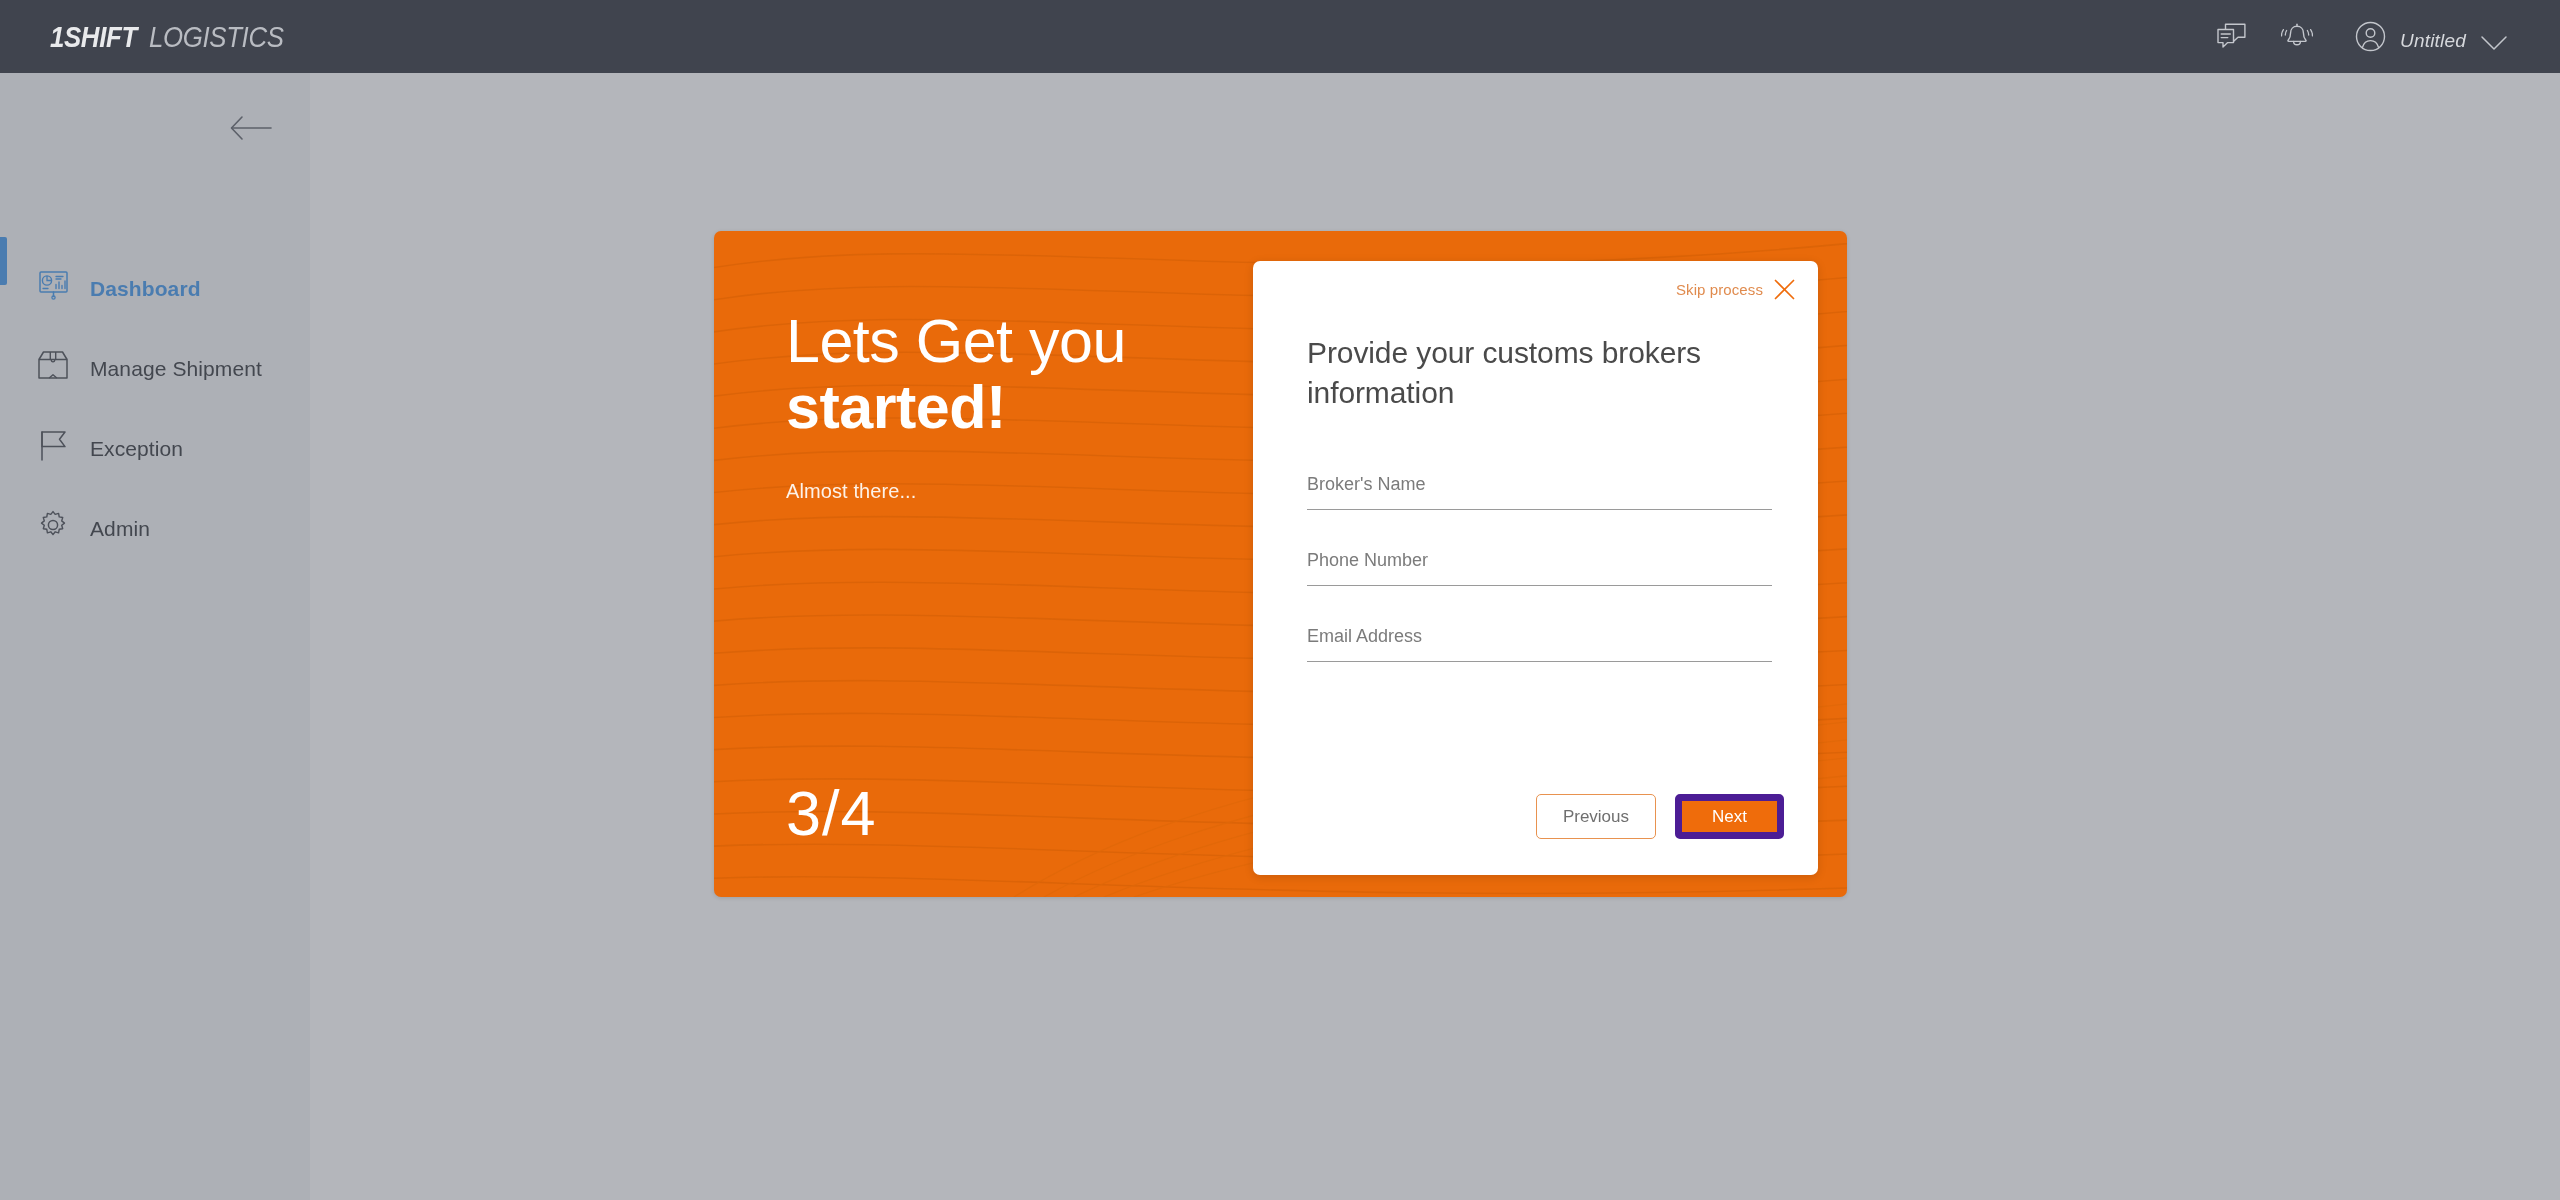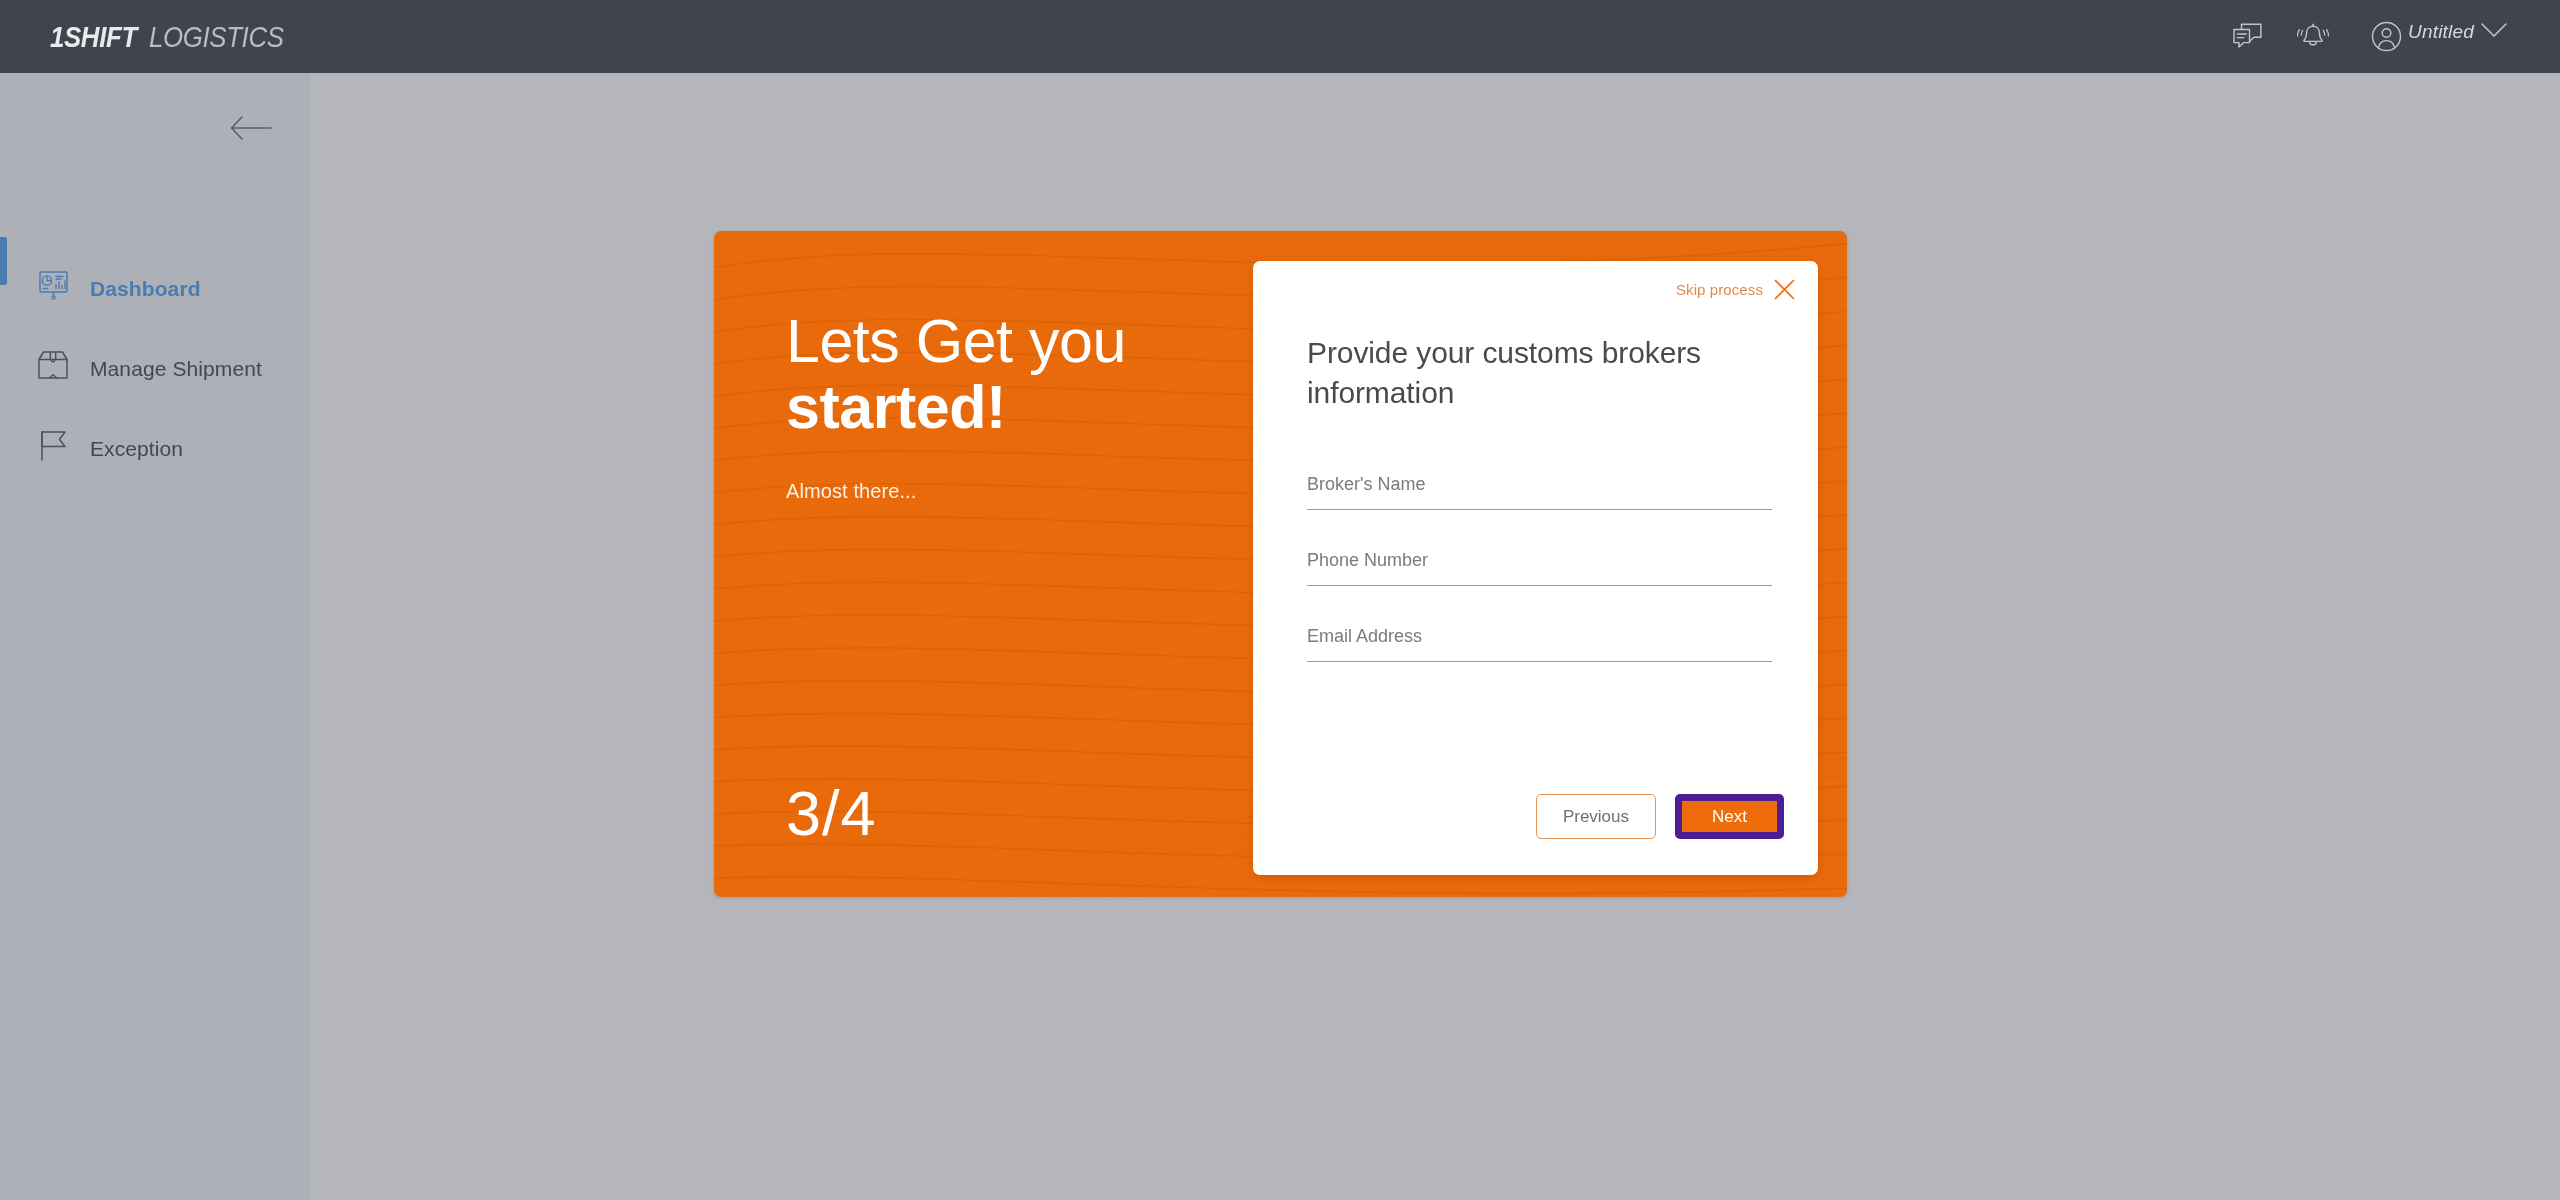--- a/index.html
+++ b/index.html
@@ -55,22 +55,22 @@
   .topbar-right {
     margin-left: auto;
     margin-right: 52px;
     display: flex;
     align-items: center;
     gap: 34px;
   }
   .ticon { display: flex; align-items: center; justify-content: center; cursor: pointer; }
   .user-chip {
     display: flex;
-    align-items: flex-start;
-    gap: 6px;
+    align-items: flex-end;
+    gap: 14px;
     cursor: pointer;
     margin-left: 8px;
   }
   .user-name {
     color: #d6d8dc;
     font-size: 19px;
     font-weight: 300;
     letter-spacing: .2px;
   }
 
@@ -350,20 +350,30 @@
       <span class="bar"></span>
       <span class="navicon">
         <svg width="31" height="32" viewBox="0 0 31 32" fill="none">
           <path d="M4 3v28" stroke="#4d515a" stroke-width="1.5" stroke-linecap="round"></path>
           <path d="M4 3h23l-5.5 7.3L27 17.6H4z" stroke="#4d515a" stroke-width="1.5" stroke-linejoin="round"></path>
         </svg>
       </span>
       <span class="navlabel">Exception</span>
     </div>
 
+    <div class="navitem">
+      <span class="bar"></span>
+      <span class="navicon">
+        <svg width="32" height="32" viewBox="0 0 32 32" fill="none">
+          <circle cx="16" cy="16" r="4.6" stroke="#4d515a" stroke-width="1.5"></circle>
+          <path d="M16 2.6l2.2 2.8 3.4-1 .6 3.5 3.5.6-1 3.4 2.8 2.2-2.8 2.2 1 3.4-3.5.6-.6 3.5-3.4-1-2.2 2.8-2.2-2.8-3.4 1-.6-3.5-3.5-.6 1-3.4-2.8-2.2 2.8-2.2-1-3.4 3.5-.6.6-3.5 3.4 1z" stroke="#4d515a" stroke-width="1.4" stroke-linejoin="round"></path>
+        </svg>
+      </span>
+      <span class="navlabel">Admin</span>
+    </div>
 
   </div>
 </div>
 
 <div class="onboard">
 
   <svg class="waves" viewBox="0 0 1133 666" preserveAspectRatio="none">
     <g stroke="#d25f06" stroke-width="1.6" fill="none">
       <path d="M-20 40 C 250 -10, 560 70, 1160 10"></path>
       <path d="M-20 72 C 250 24, 560 102, 1160 44"></path>

